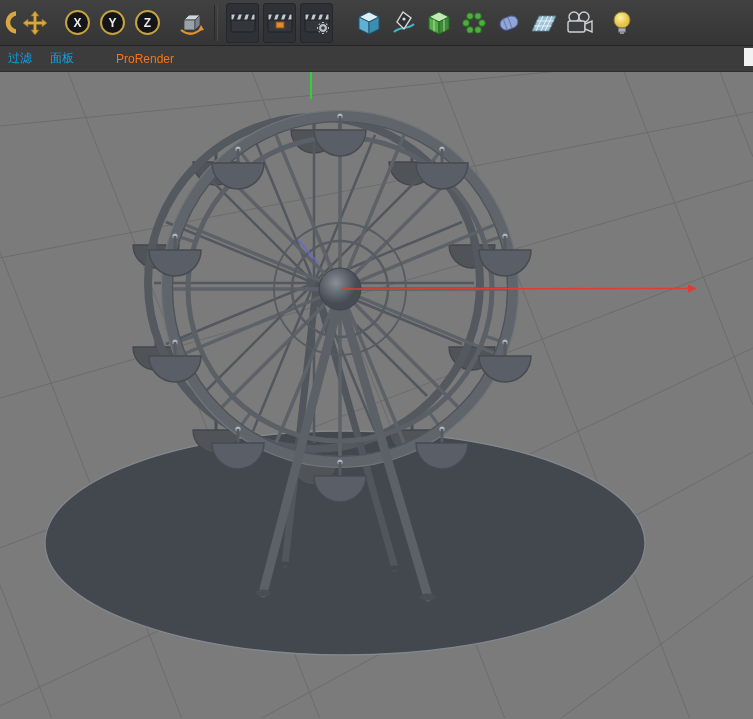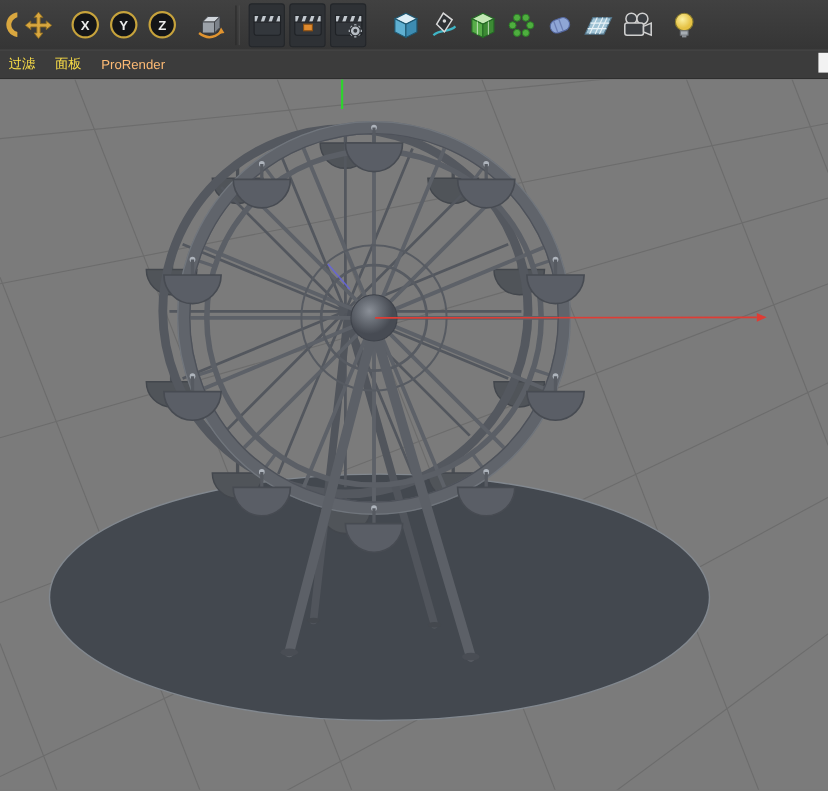--- a/index.html
+++ b/index.html
@@ -26,22 +26,22 @@
     background:#141518; border:2px solid #c7a33c;
     color:#ececec; font-size:12px; font-weight:bold;
     display:flex; align-items:center; justify-content:center;
   }
 
   
   .menubar {
     height:26px; background:#3c3c3c; border-bottom:1px solid #2d2d2d;
     display:flex; align-items:center; gap:18px; padding:0 8px;
   }
-  .menu-item { color:#fde047; font-size:12px; cursor:default; }
-  .menu-item.bright { color:#fdba74; }
+  .menu-item { color:#0ea5e9; font-size:12px; cursor:default; }
+  .menu-item.bright { color:#f97316;margin-left:24px; }
 
   
   .viewport { position:relative; width:753px; height:646px; background:#7b7b7b; overflow:hidden; }
   .scene { position:absolute; left:0; top:0; }
   .scroll-thumb { position:absolute; right:0; top:48px; width:9px; height:18px; background:#f2f2f2; }
 </style>
 </head>
 <body>
 
 <div class="app">

